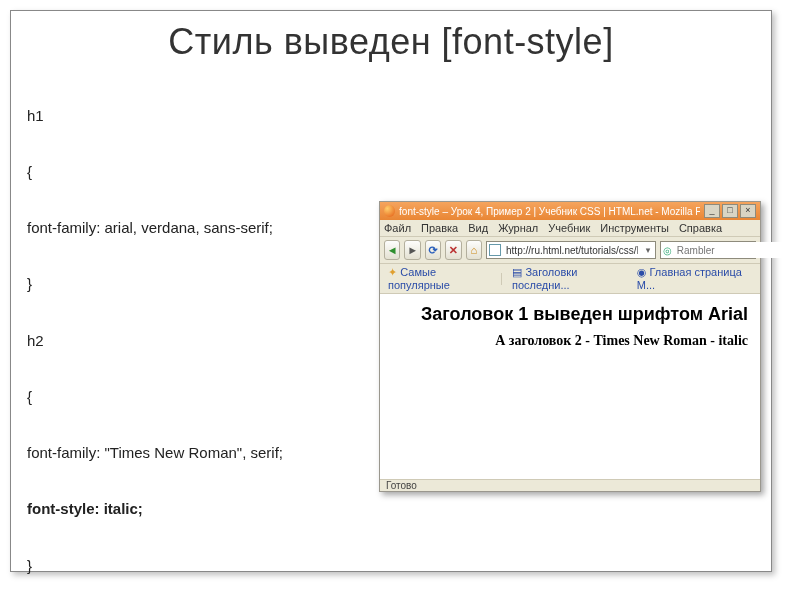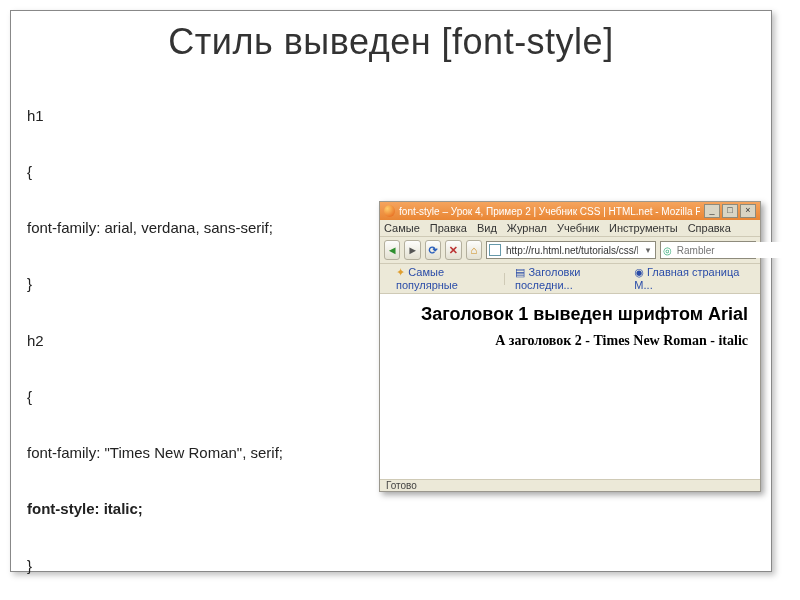--- a/index.html
+++ b/index.html
@@ -135,21 +135,21 @@
     background: #fff;
     height: 16px;
     width: 90px;
     padding: 0 2px;
     gap: 3px;
   }
   .search .mag { color: #3a7; font-size: 10px; }
   .bookbar {
     background: #ece9d8;
     border-bottom: 1px solid #cfcab6;
-    padding: 2px 16px;
+    padding: 2px 8px;
     display: flex;
     gap: 10px;
     color: #2a4ca8;
     align-items: center;
   }
   .bookbar .star { color: #e0a030; }
   .bookbar .sep { border-left: 1px solid #cfcab6; height: 12px; }
   .content {
     background: #fff;
     min-height: 165px;
@@ -201,21 +201,21 @@
       <span class="ff-icon"></span>
       <span style="font-size:10px; white-space:nowrap; overflow:hidden;">font-style – Урок 4, Пример 2 | Учебник CSS | HTML.net - Mozilla Firefox</span>
       <div class="winbtns">
         <div class="winbtn">_</div>
         <div class="winbtn">□</div>
         <div class="winbtn">×</div>
       </div>
     </div>
 
     <div class="menubar">
-      <span>Самые</span>
+      <span>Файл</span>
       <span>Правка</span>
       <span>Вид</span>
       <span>Журнал</span>
       <span>Учебник</span>
       <span>Инструменты</span>
       <span>Справка</span>
     </div>
 
     <div class="toolbar">
       <div class="nav-btn green">◄</div>

